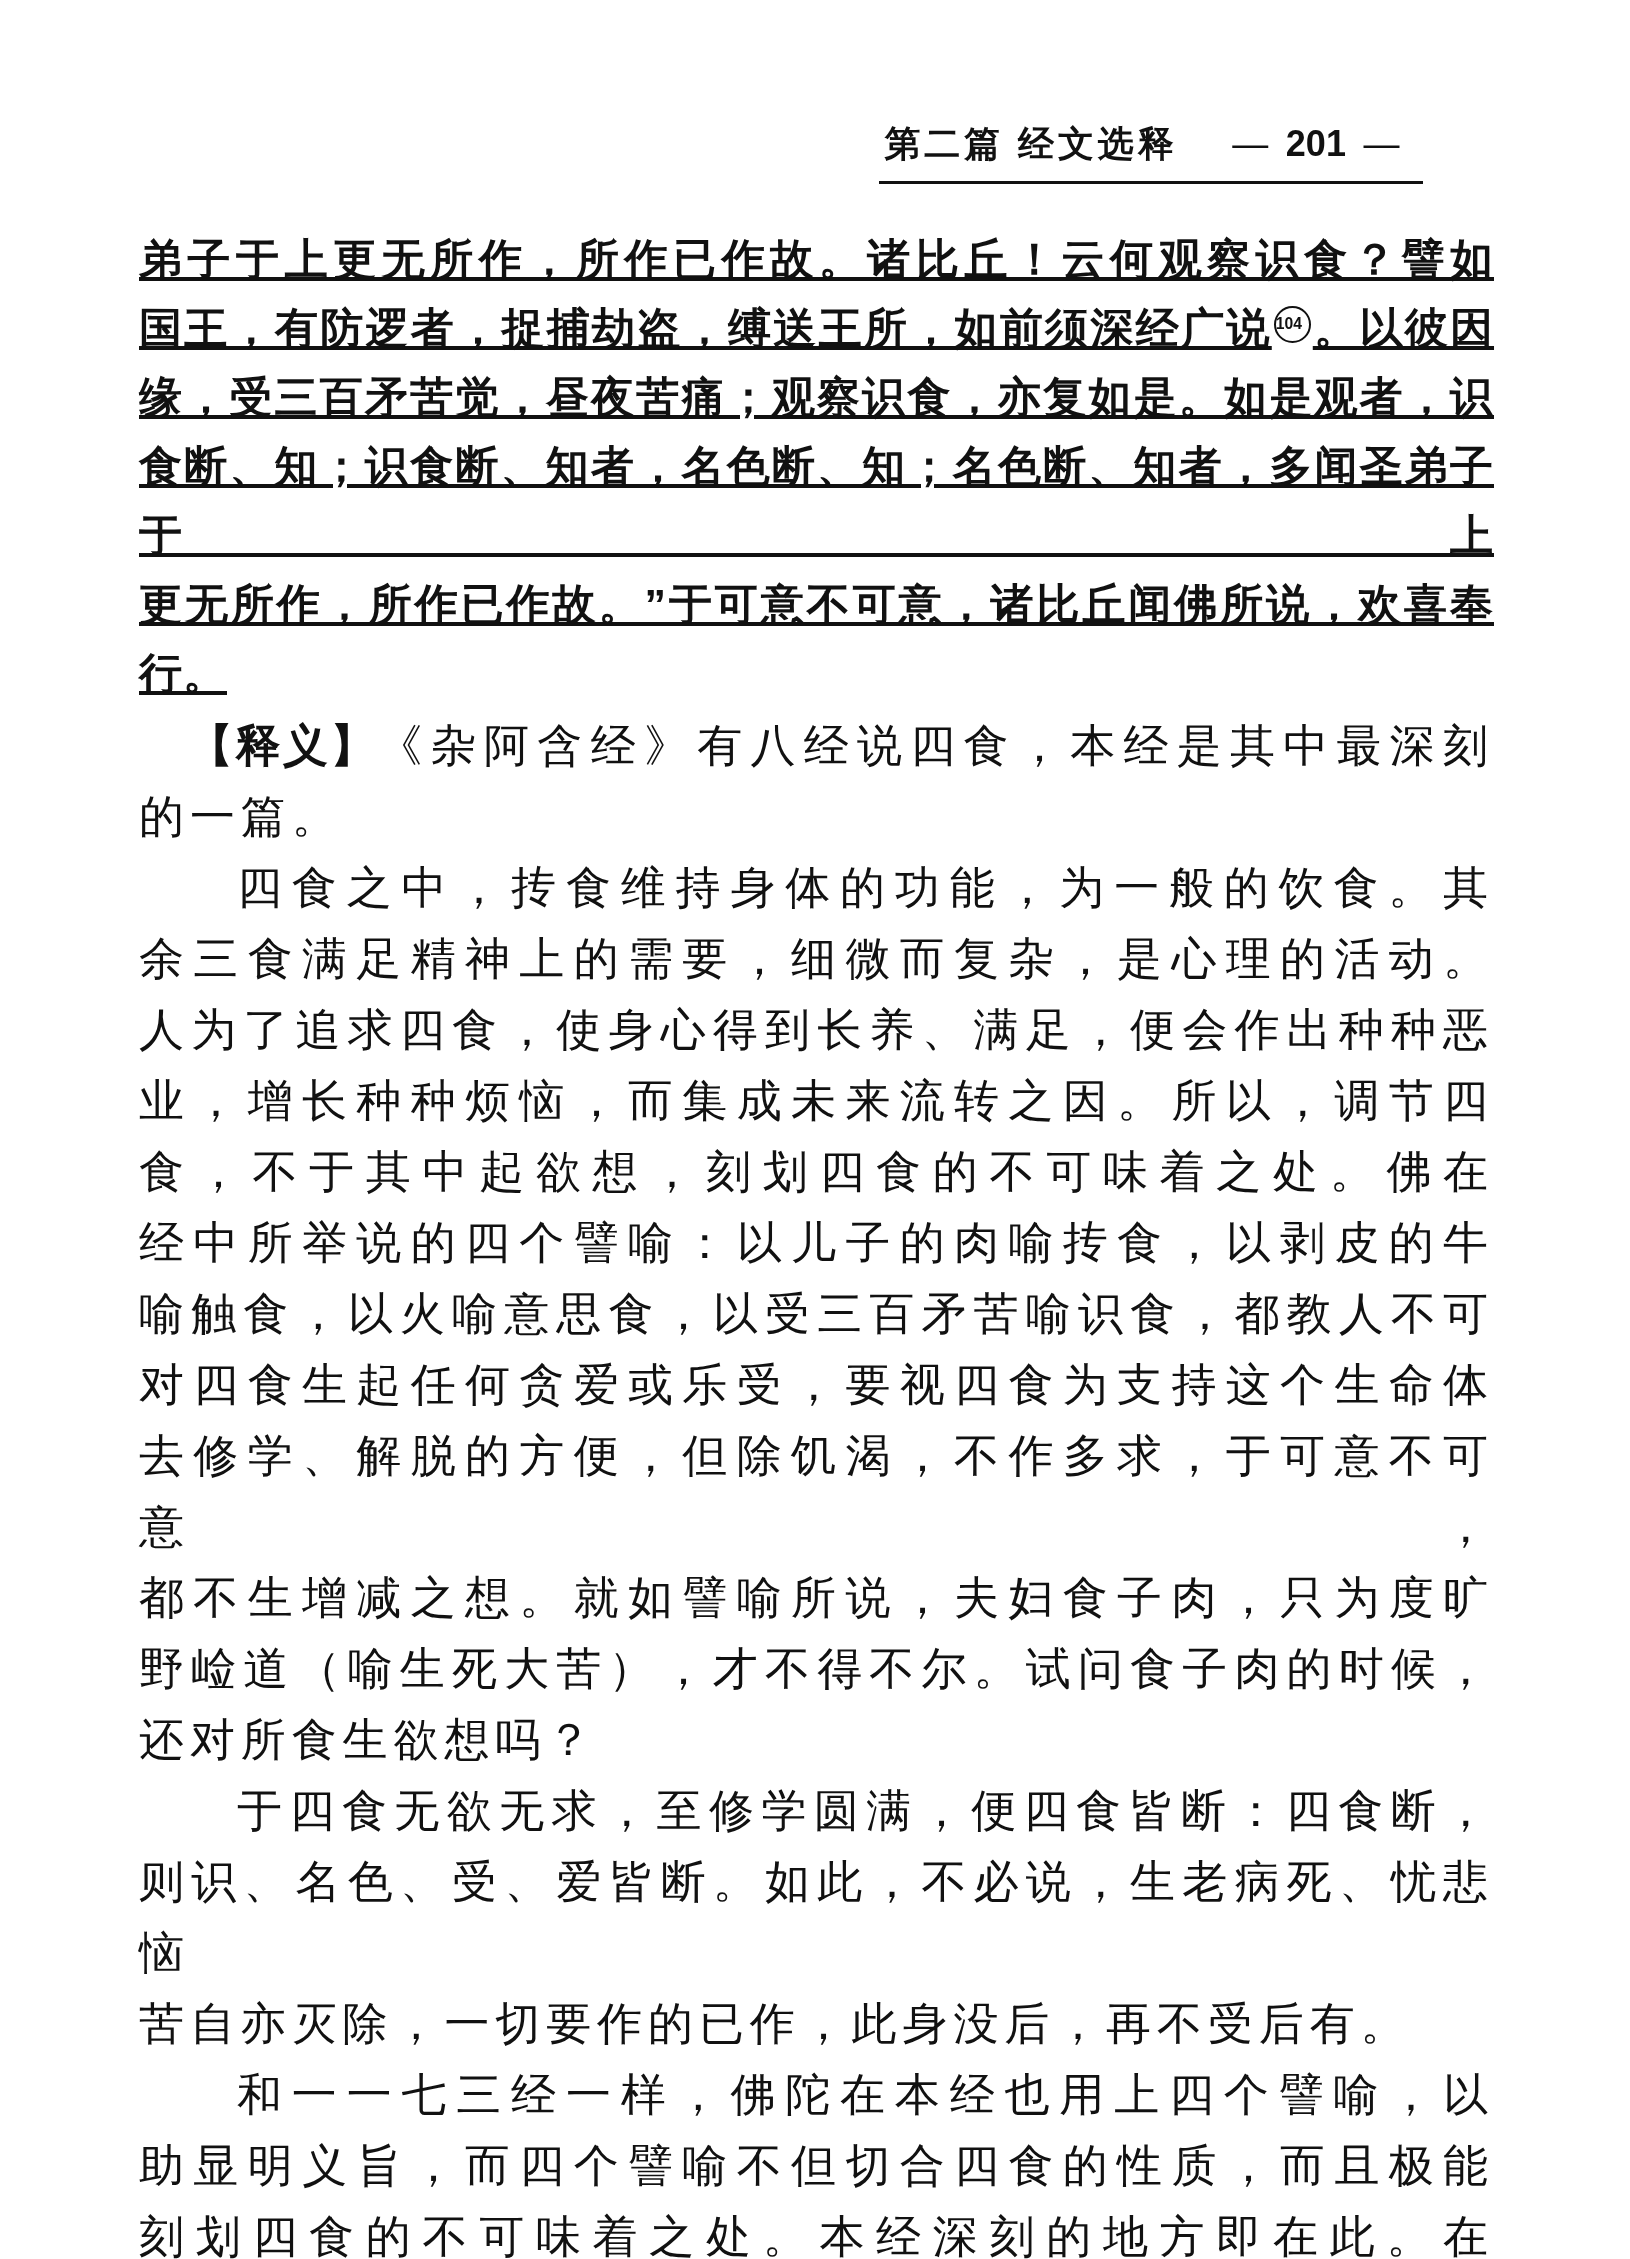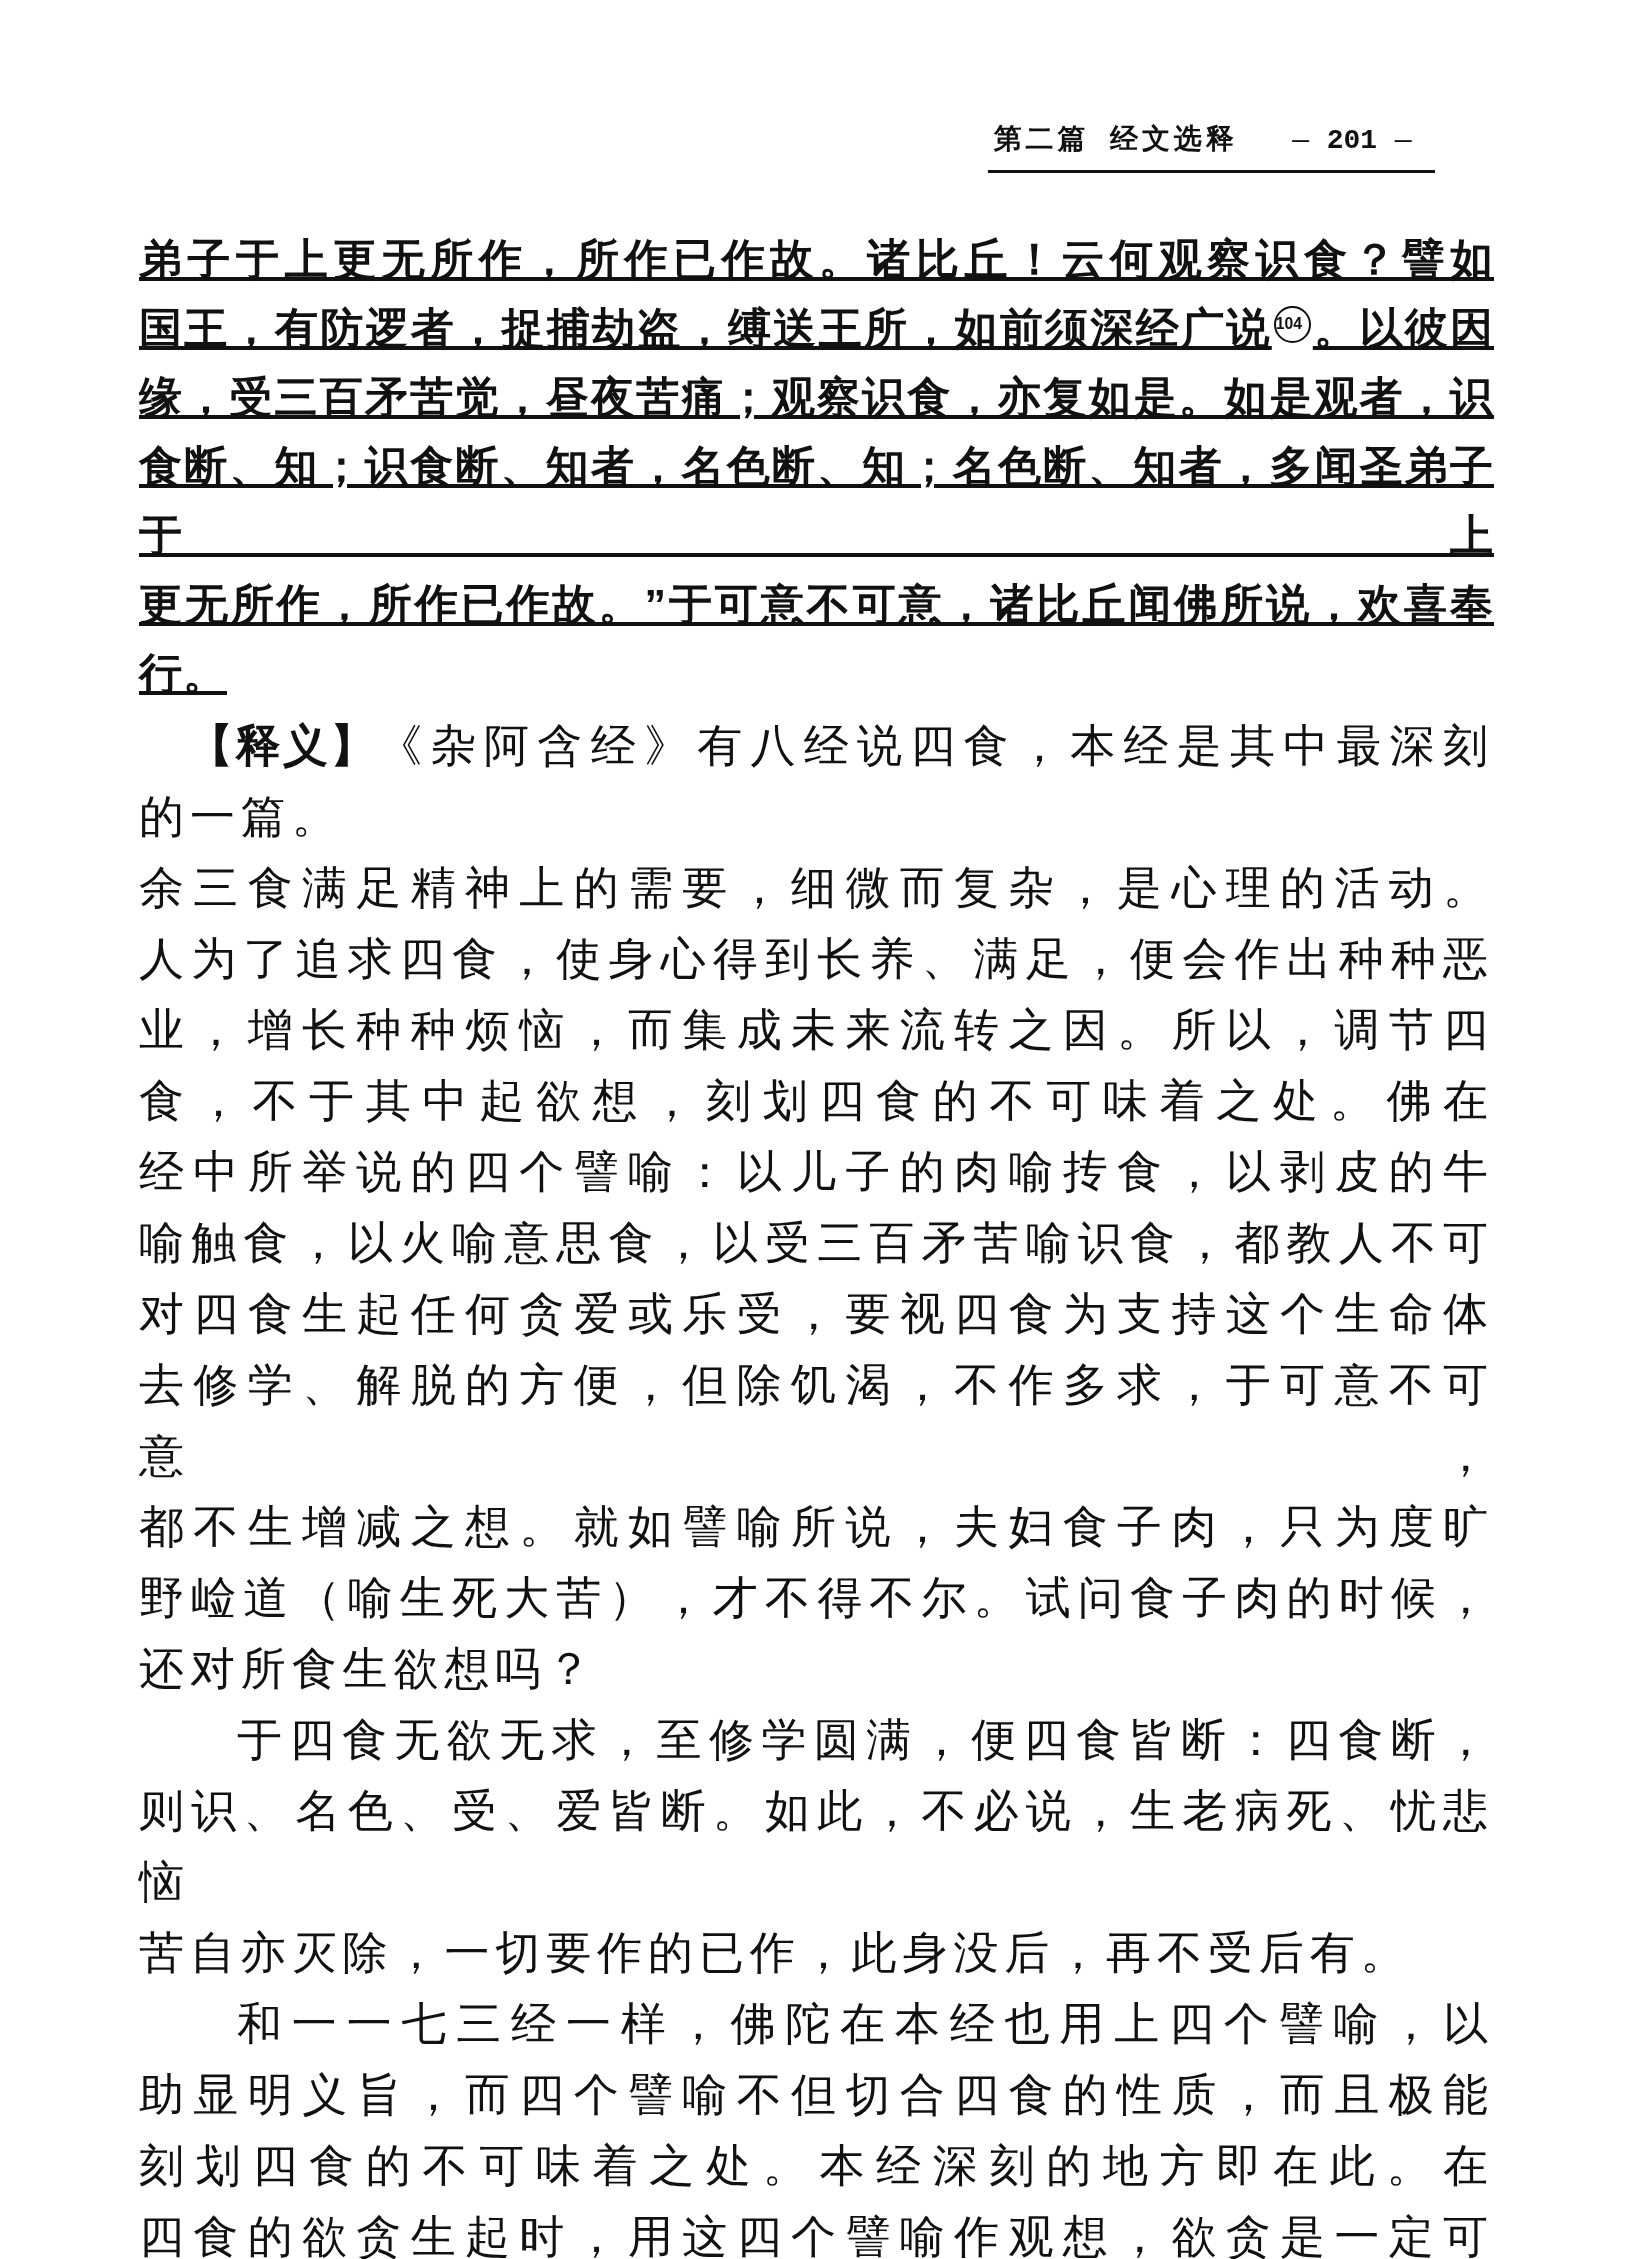--- a/index.html
+++ b/index.html
@@ -9,26 +9,26 @@
     width: 1631px;
     height: 2259px;
     background: #ffffff;
     overflow: hidden;
     color: #111;
   }
   
   .running-header {
     position: absolute;
     top: 120px;
-    right: 196px;
+    right: 208px;
     border-bottom: 3.9px solid #111;
     padding: 0 5.9px 11.8px 5.9px;
-    font-family: Liberation Mono, monospace;
+    font-family: Liberation Sans, sans-serif;
     font-weight: 700;
-    font-size: 28px;
+    font-size: 36px;
     letter-spacing: 3.9px;
     white-space: nowrap;
   }
   .running-header .pageno-wrap { margin-left: 37px; letter-spacing: 0; }
   .running-header .dash { padding: 0 17.6px; font-weight: 400; }
   
   .text-column {
     position: absolute;
     left: 139px;
     top: 225px;
@@ -105,20 +105,21 @@
     <div class="commentary">
 
       <div>
         <div class="tline indent-1">
           <span class="commentary-label">【释义】</span><span>《杂阿含经》有八经说四食，本经是其中最深刻</span>
         </div>
         <div class="tline last">的一篇。</div>
       </div>
 
       <div>
+        <div class="tline indent-2">四食之中，抟食维持身体的功能，为一般的饮食。其</div>
         <div class="tline">余三食满足精神上的需要，细微而复杂，是心理的活动。</div>
         <div class="tline">人为了追求四食，使身心得到长养、满足，便会作出种种恶</div>
         <div class="tline">业，增长种种烦恼，而集成未来流转之因。所以，调节四</div>
         <div class="tline">食，不于其中起欲想，刻划四食的不可味着之处。佛在</div>
         <div class="tline">经中所举说的四个譬喻：以儿子的肉喻抟食，以剥皮的牛</div>
         <div class="tline">喻触食，以火喻意思食，以受三百矛苦喻识食，都教人不可</div>
         <div class="tline">对四食生起任何贪爱或乐受，要视四食为支持这个生命体</div>
         <div class="tline">去修学、解脱的方便，但除饥渴，不作多求，于可意不可意，</div>
         <div class="tline">都不生增减之想。就如譬喻所说，夫妇食子肉，只为度旷</div>
         <div class="tline">野崄道（喻生死大苦），才不得不尔。试问食子肉的时候，</div>

